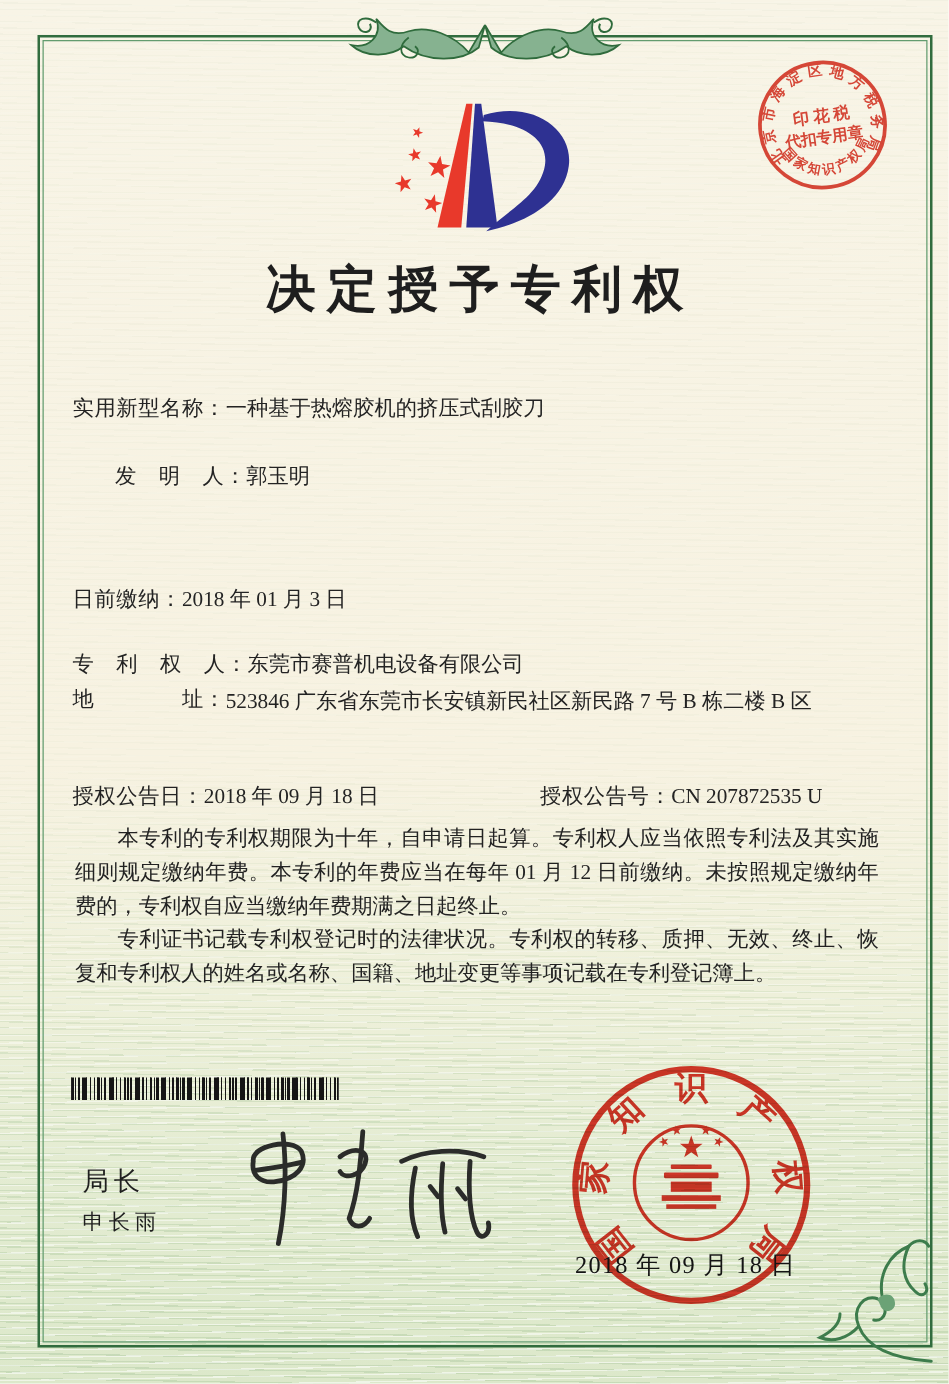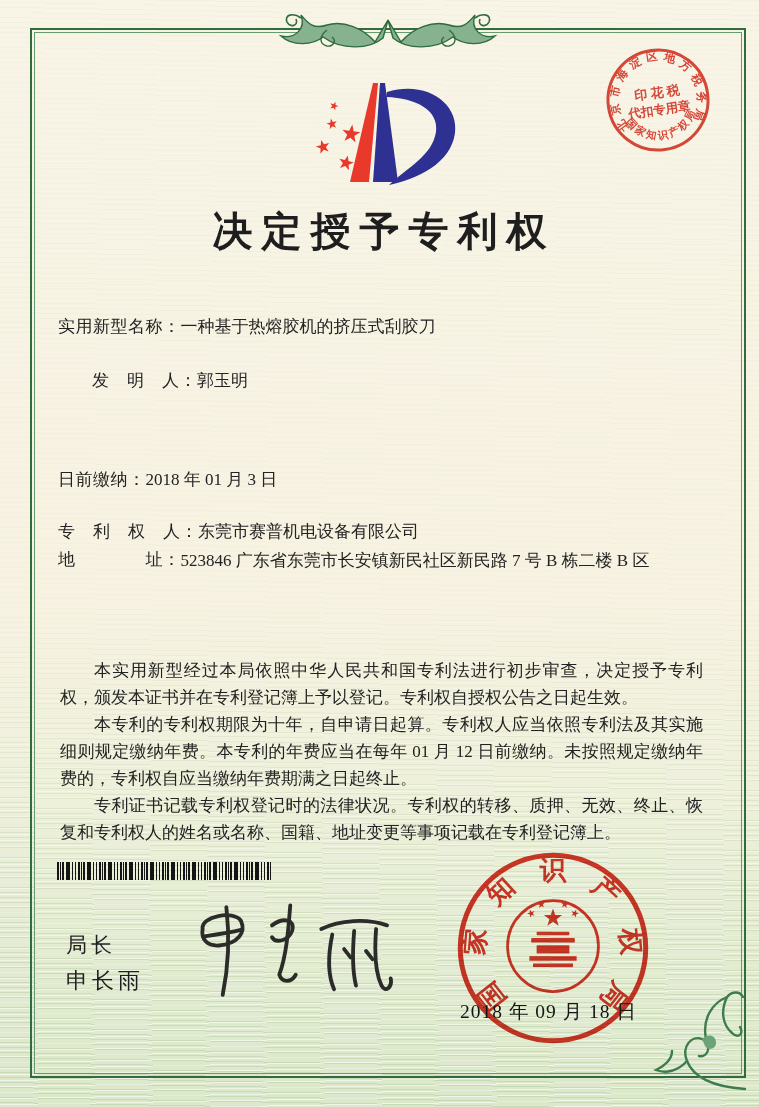--- a/index.html
+++ b/index.html
@@ -33,21 +33,21 @@
   .row-grant{top:625px;width:648px;}
   .grant-no{position:absolute;left:374px;top:0;white-space:nowrap;}
   .paras{left:60px;top:657px;width:643px;font-size:17px;line-height:27px;
     text-align:justify;color:#222;}
   .paras p{margin:0;text-indent:2em;}
   .barcode{left:57px;top:862px;width:214px;height:18px;
     background:
      repeating-linear-gradient(90deg,#151515 0 2px,transparent 2px 5px,#151515 5px 6px,transparent 6px 10px,#151515 10px 13px,transparent 13px 15px,#151515 15px 16px,transparent 16px 21px),
      repeating-linear-gradient(90deg,#151515 0 1px,transparent 1px 3px);}
   .sig-title{left:66px;top:931px;font-size:21px;letter-spacing:4px;color:#1f1f1f;}
-  .sig-name{left:66px;top:966px;font-size:22px;letter-spacing:4px;color:#1f1f1f;text-align:right;}
+  .sig-name{left:66px;top:966px;font-size:17px;letter-spacing:4px;color:#1f1f1f;text-align:right;}
   .signature{left:188px;top:898px;}
   .tax-stamp{left:583px;top:25px;opacity:.92;mix-blend-mode:multiply;}
   .tax-stamp text{fill:#d93a2c;font-weight:700;font-family:inherit;}
   .cnipa-seal{left:453px;top:848px;opacity:.93;mix-blend-mode:multiply;}
   .cnipa-seal text{fill:#d8281a;font-weight:700;font-family:inherit;}
   .seal-date{left:460px;top:998px;z-index:3;font-size:19.5px;letter-spacing:1px;color:#141414;}
   .footer{left:0;right:76px;top:1051px;text-align:center;font-size:15.5px;
     letter-spacing:2px;color:#333;}
   .ornament{z-index:1;}
   svg text{font-family:inherit;}
@@ -141,23 +141,26 @@
   <div class="abs row row-filing">
     <span class="lab">日前缴纳：</span><span class="val">2018 年 01 月 3 日</span>
   </div>
   <div class="abs row row-patentee">
     <span class="lab">专　利　权　人：</span><span class="val">东莞市赛普机电设备有限公司</span>
   </div>
   <div class="abs row row-address">
     <span class="lab">地　　　　址：</span>
       <span class="val">523846  广东省东莞市长安镇新民社区新民路 7 号 B 栋二楼 B 区</span>
   </div>
+  <div class="abs row row-grant">
+    <span class="lab">授权公告日：</span><span class="val">2018 年 09 月 18 日</span>
+    <span class="grant-no"><span class="lab">授权公告号：</span><span class="val">CN 207872535 U</span></span>
+  </div>
 
   <div class="abs paras">
-    <p>本实用新型经过本局依照中华人民共和国专利法进行初步审查，决定授予专利权，颁发本证书并在专利登记簿上予以登记。专利权自授权公告之日起生效。</p>
     <p>本专利的专利权期限为十年，自申请日起算。专利权人应当依照专利法及其实施细则规定缴纳年费。本专利的年费应当在每年 01 月 12 日前缴纳。未按照规定缴纳年费的，专利权自应当缴纳年费期满之日起终止。</p>
     <p>专利证书记载专利权登记时的法律状况。专利权的转移、质押、无效、终止、恢复和专利权人的姓名或名称、国籍、地址变更等事项记载在专利登记簿上。</p>
   </div>
 
   <div class="abs barcode"></div>
 
   <div class="abs sig-title">局长</div>
   <div class="abs sig-name">申长雨</div>
 
   <svg class="abs signature" width="210" height="105" viewBox="0 0 230 115">

